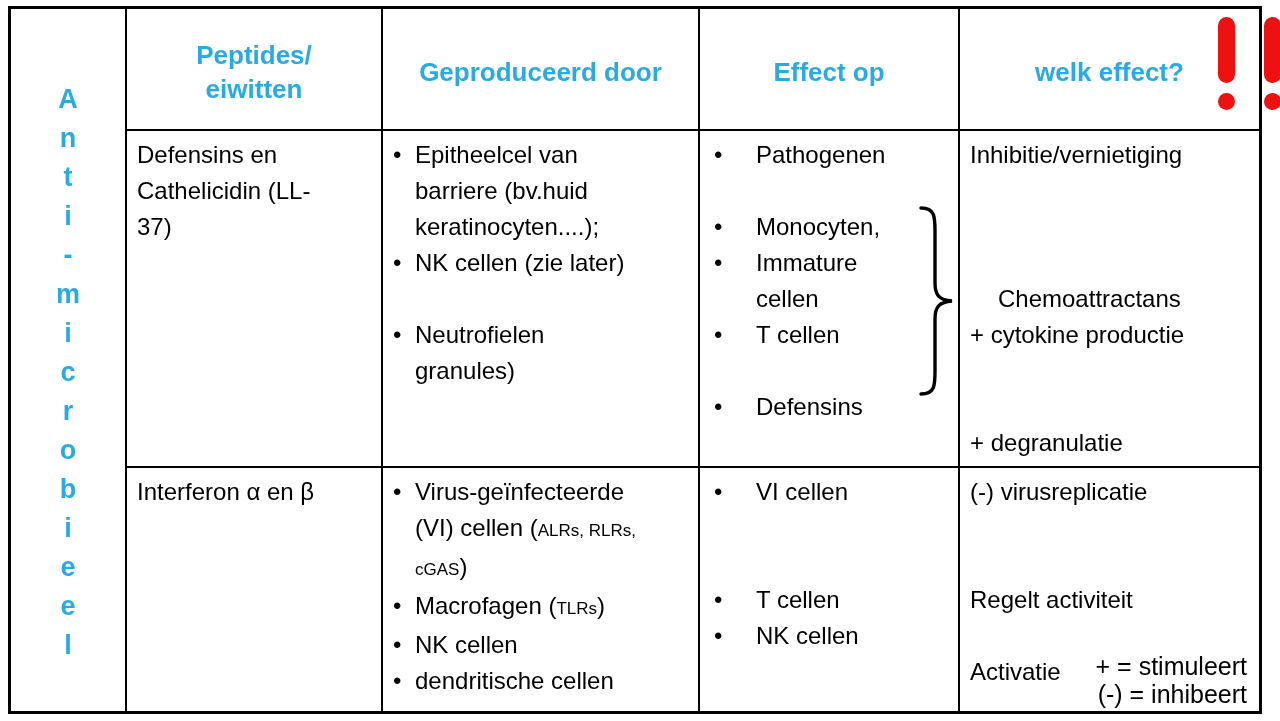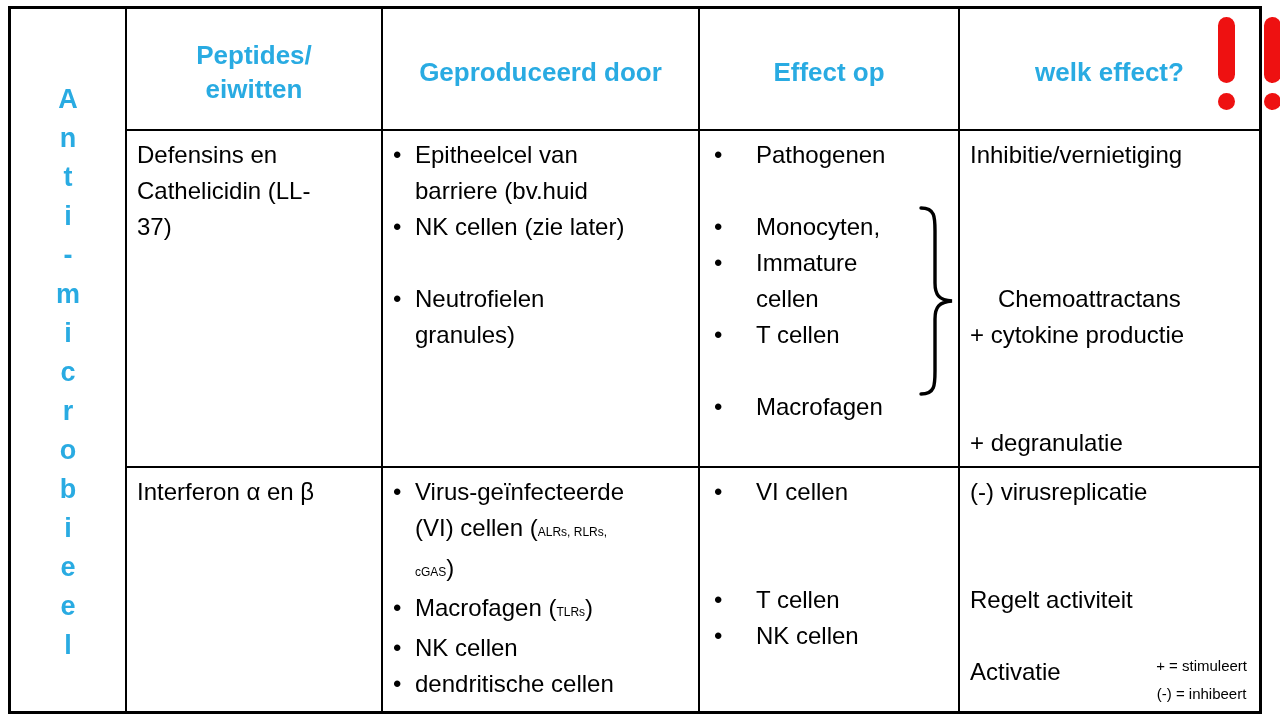--- a/index.html
+++ b/index.html
@@ -29,24 +29,24 @@
     grid-column:1; grid-row:1 / 4; border-left:none; border-top:none;
     display:flex; flex-direction:column; align-items:center; justify-content:center;
     padding:24px 0 0 0;
     color:var(--accent-blue, #29ABE2); font-weight:bold; font-size:27px;
   }
   .c-vert span { line-height:39px; height:39px; }
   .bi { display:flex; align-items:flex-start; }
   .blt { width:22px; flex:0 0 22px; }
   .wide .blt { width:42px; flex:0 0 42px; }
   .sp36 { height:36px; } .sp72 { height:72px; } .sp108 { height:108px; }
-  .sm { font-size:12px;margin-top:46px; }
+  .sm { font-size:17px;margin-top:46px; }
   .indent { padding-left:28px; }
   .act-row { display:flex; align-items:flex-start; }
-  .legend { margin-left:auto; font-size:15px; line-height:28px; margin-top:-2px; padding-right:2px; text-align:center; }
+  .legend { margin-left:auto; font-size:25px; line-height:28px; margin-top:-2px; padding-right:2px; text-align:right; }
   .brace { position:absolute; right:2px; top:74px; }
   .excl { position:absolute; }
   .excl-bar { position:absolute; left:0; top:0; width:17px; height:66px;
     background:var(--alert-red, #EE1111); border-radius:9px; }
   .excl-dot { position:absolute; left:0; top:76px; width:17px; height:17px;
     background:var(--alert-red, #EE1111); border-radius:50%; }
 </style>
 </head>
 <body>
 
@@ -90,20 +90,21 @@
       <div>Cathelicidin (LL-</div>
       <div>37)</div>
     </div>
 
     <div class="cell" style="grid-column:3;grid-row:2;">
       <div class="bi">
         <span class="blt">•</span>
         <div>
           <div>Epitheelcel van</div>
           <div>barriere (bv.huid</div>
+          <div>keratinocyten....);</div>
         </div>
       </div>
       <div class="bi">
         <span class="blt">•</span>
         <div>
             <div>NK cellen (zie later)</div>
           </div>
       </div>
       <div class="sp36"></div>
       <div class="bi">
@@ -132,21 +133,21 @@
           <div>cellen</div>
         </div>
       </div>
       <div class="bi wide">
         <span class="blt">•</span>
         <div>T cellen</div>
       </div>
       <div class="sp36"></div>
       <div class="bi wide">
         <span class="blt">•</span>
-        <div>Macrofagen</div>
+        <div>Defensins</div>
       </div>
       <svg class="brace" width="38" height="192" viewBox="0 0 38 192">
         <path d="M3,3 C17,3 17,12 17,26 L17,78 C17,90 21,95 34,96 C21,97 17,102 17,114 L17,166 C17,180 17,189 3,189" fill="none" stroke="#000" stroke-width="3.4" stroke-linecap="round"></path>
       </svg>
     </div>
 
     <div class="cell" style="grid-column:5;grid-row:2;">
       <div>Inhibitie/vernietiging</div>
       <div class="sp108"></div>
       <div class="indent">Chemoattractans</div>

